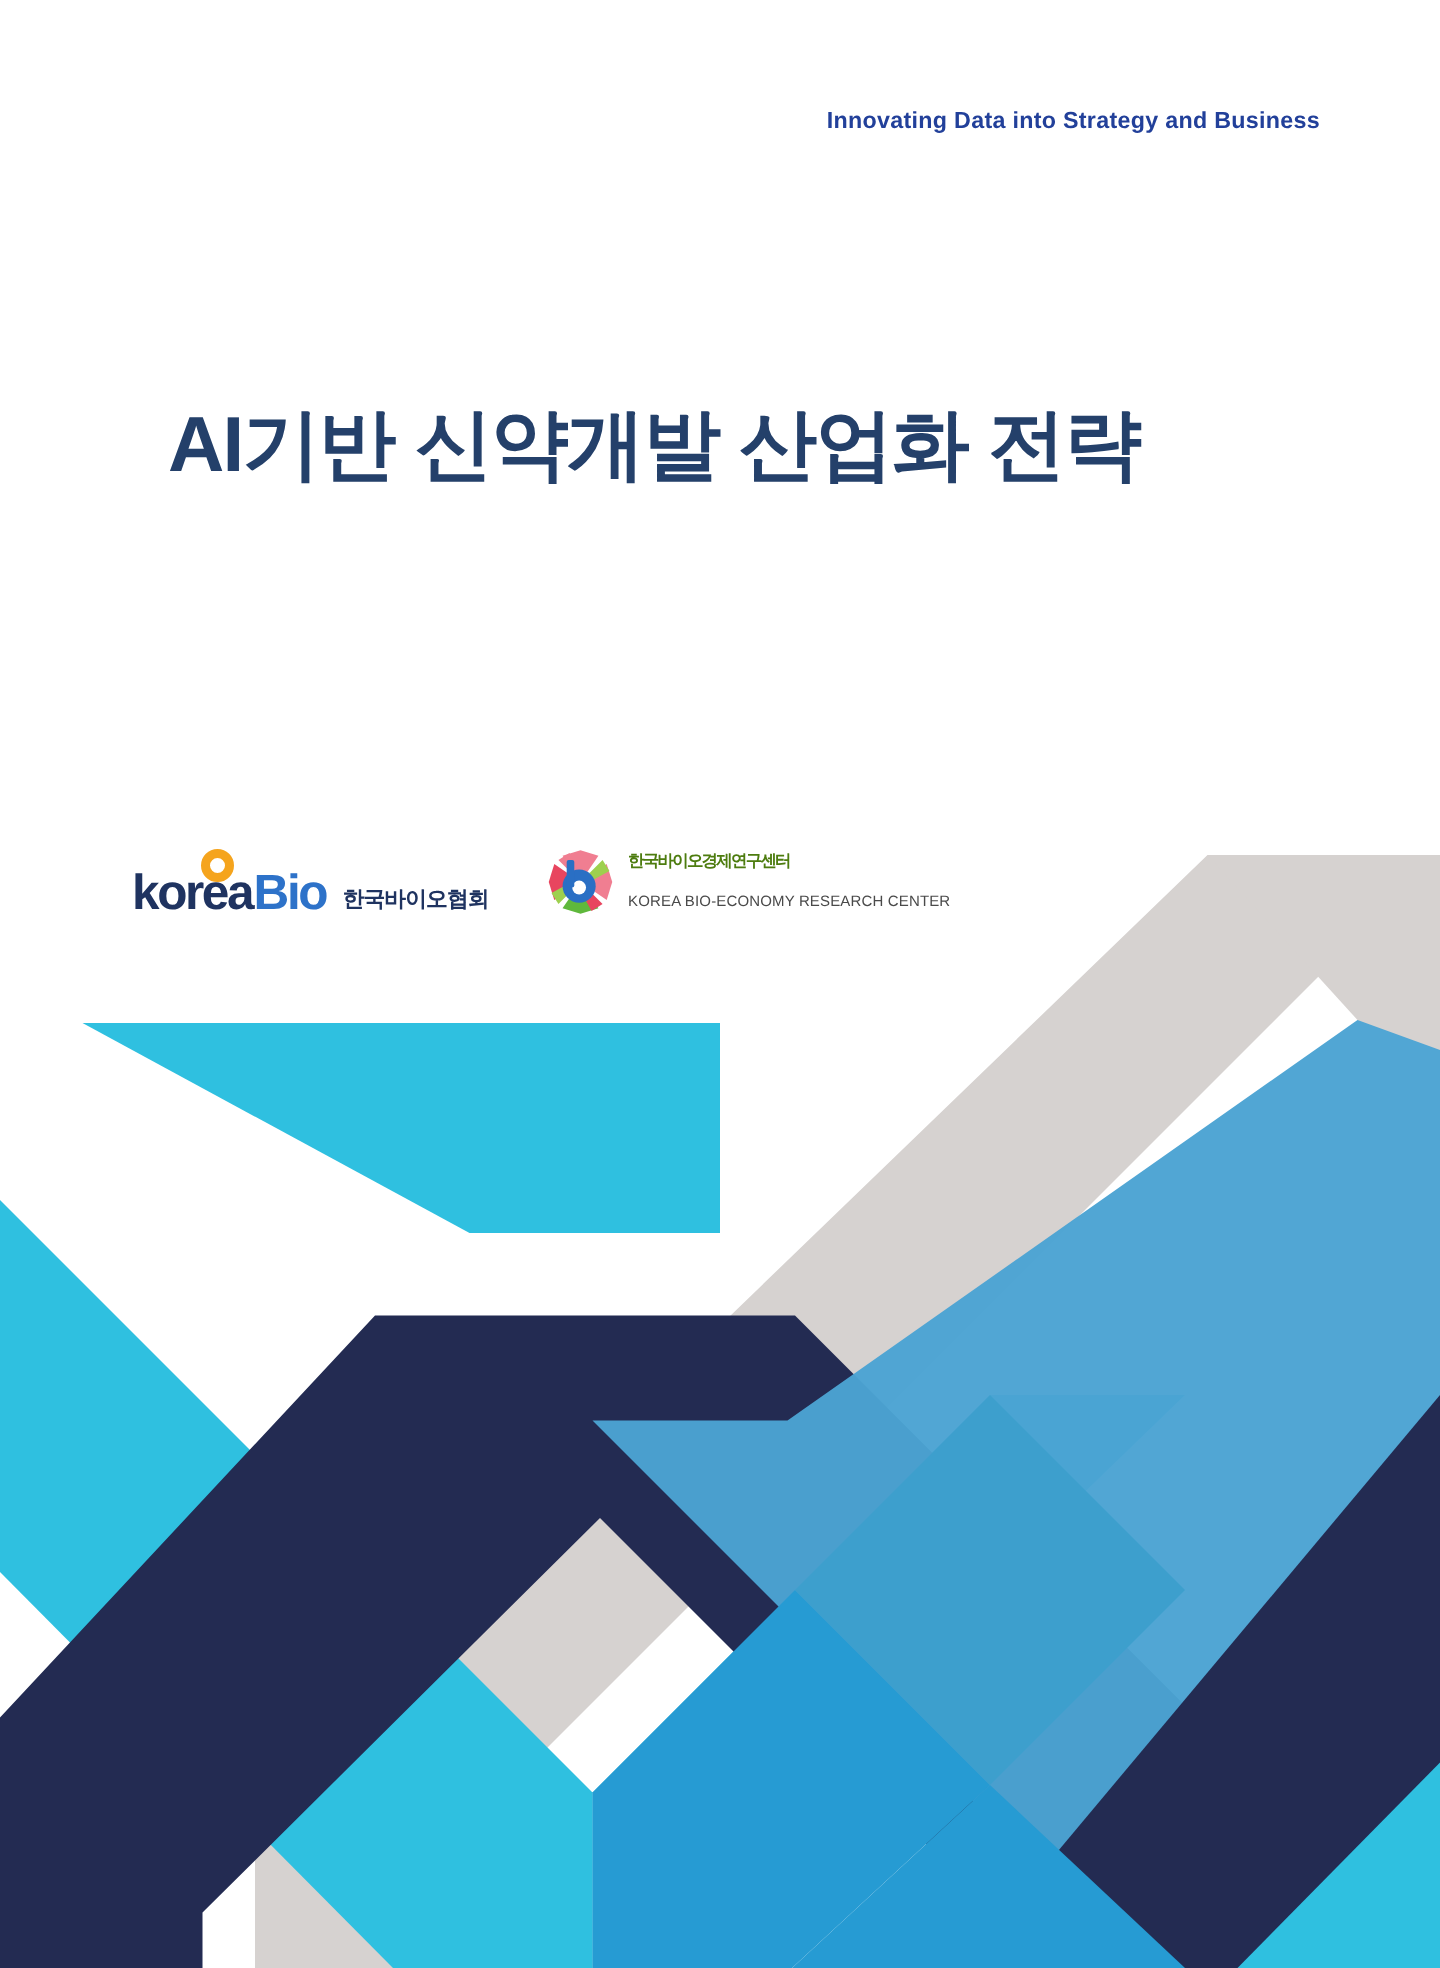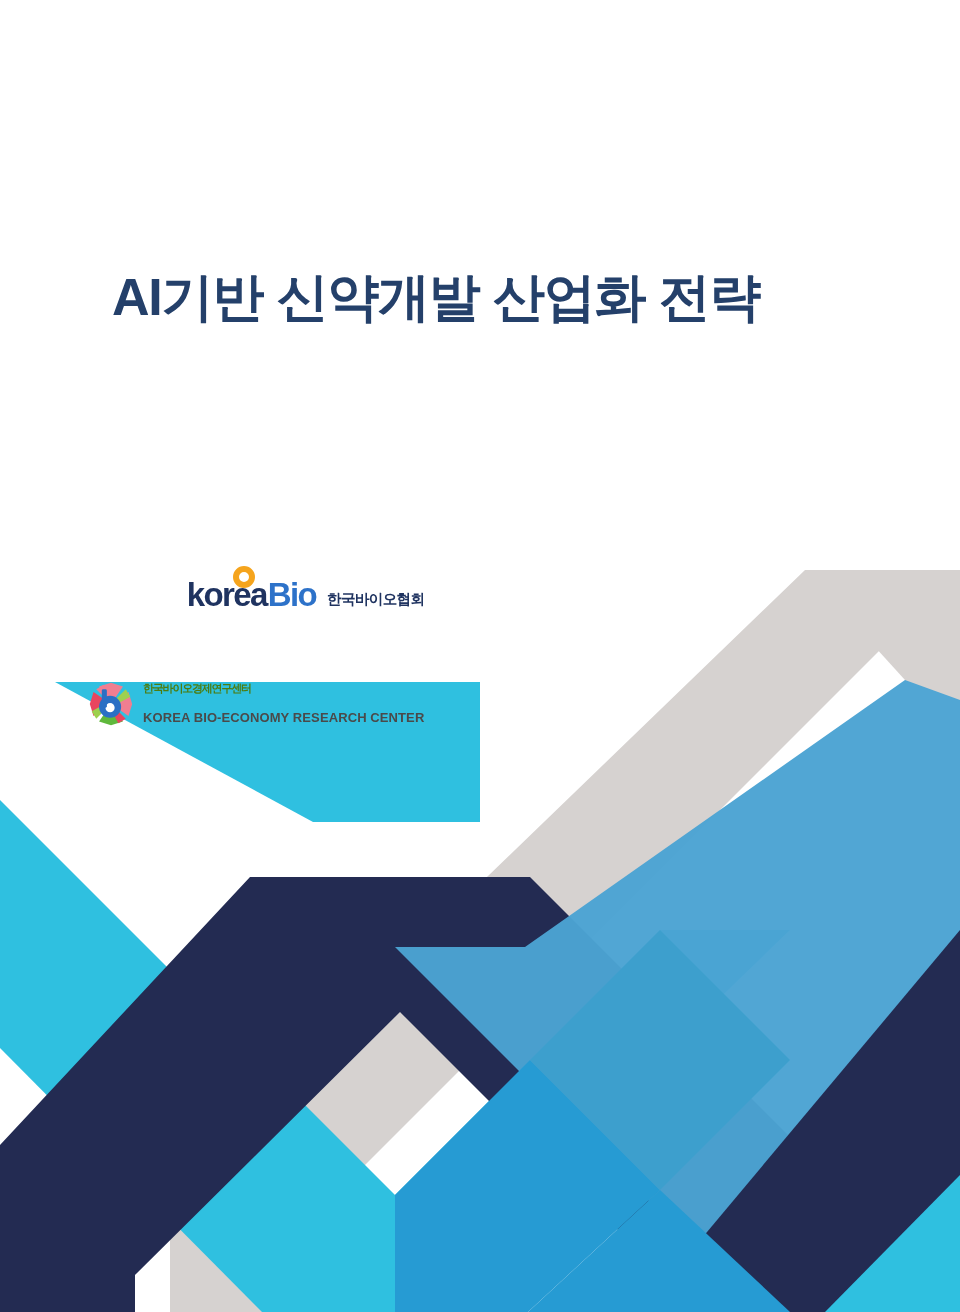--- a/index.html
+++ b/index.html
@@ -48,23 +48,22 @@
     margin-left: 24px;
   }
 
   
   .logo-row {
     position: absolute;
     left: 88px;
     top: 565px;
     display: flex;
     align-items: flex-end;
-    gap: 70px;
+    gap: 38px;
     z-index: 40;
-    flex-direction: column;
   }
 
   
   .logo-koreabio {
     display: flex;
     align-items: flex-end;
     position: relative;
     height: 46px;
   }
   .kb-word {
@@ -118,22 +117,22 @@
   }
   .kberc-text { line-height: 1.05; }
   .kberc-kr {
     font-size: 11px;
     font-weight: 800;
     color: #4d7c0f;
     letter-spacing: -1.2px;
     white-space: nowrap;
   }
   .kberc-en {
-    font-size: 13px;
-    font-weight: 700;
+    font-size: 10px;
+    font-weight: 400;
     color: #4a4a4a;
     letter-spacing: 0.1px;
     white-space: nowrap;
     margin-top: 16px;
   }
 
   
   .artwork {
     position: absolute;
     left: 0;
@@ -141,20 +140,21 @@
     width: 960px;
     height: 1312px;
     z-index: 5;
   }
 </style>
 </head>
 <body>
 
 <div class="page">
 
+  <div class="tagline">Innovating Data into Strategy and Business</div>
 
   <div class="title-block">
     <div class="main-title">AI기반 신약개발 산업화 전략</div>
   </div>
 
   <div class="logo-row">
 
     <div class="logo-koreabio">
       <div class="kb-word">
         <span class="kb-korea">korea</span>

